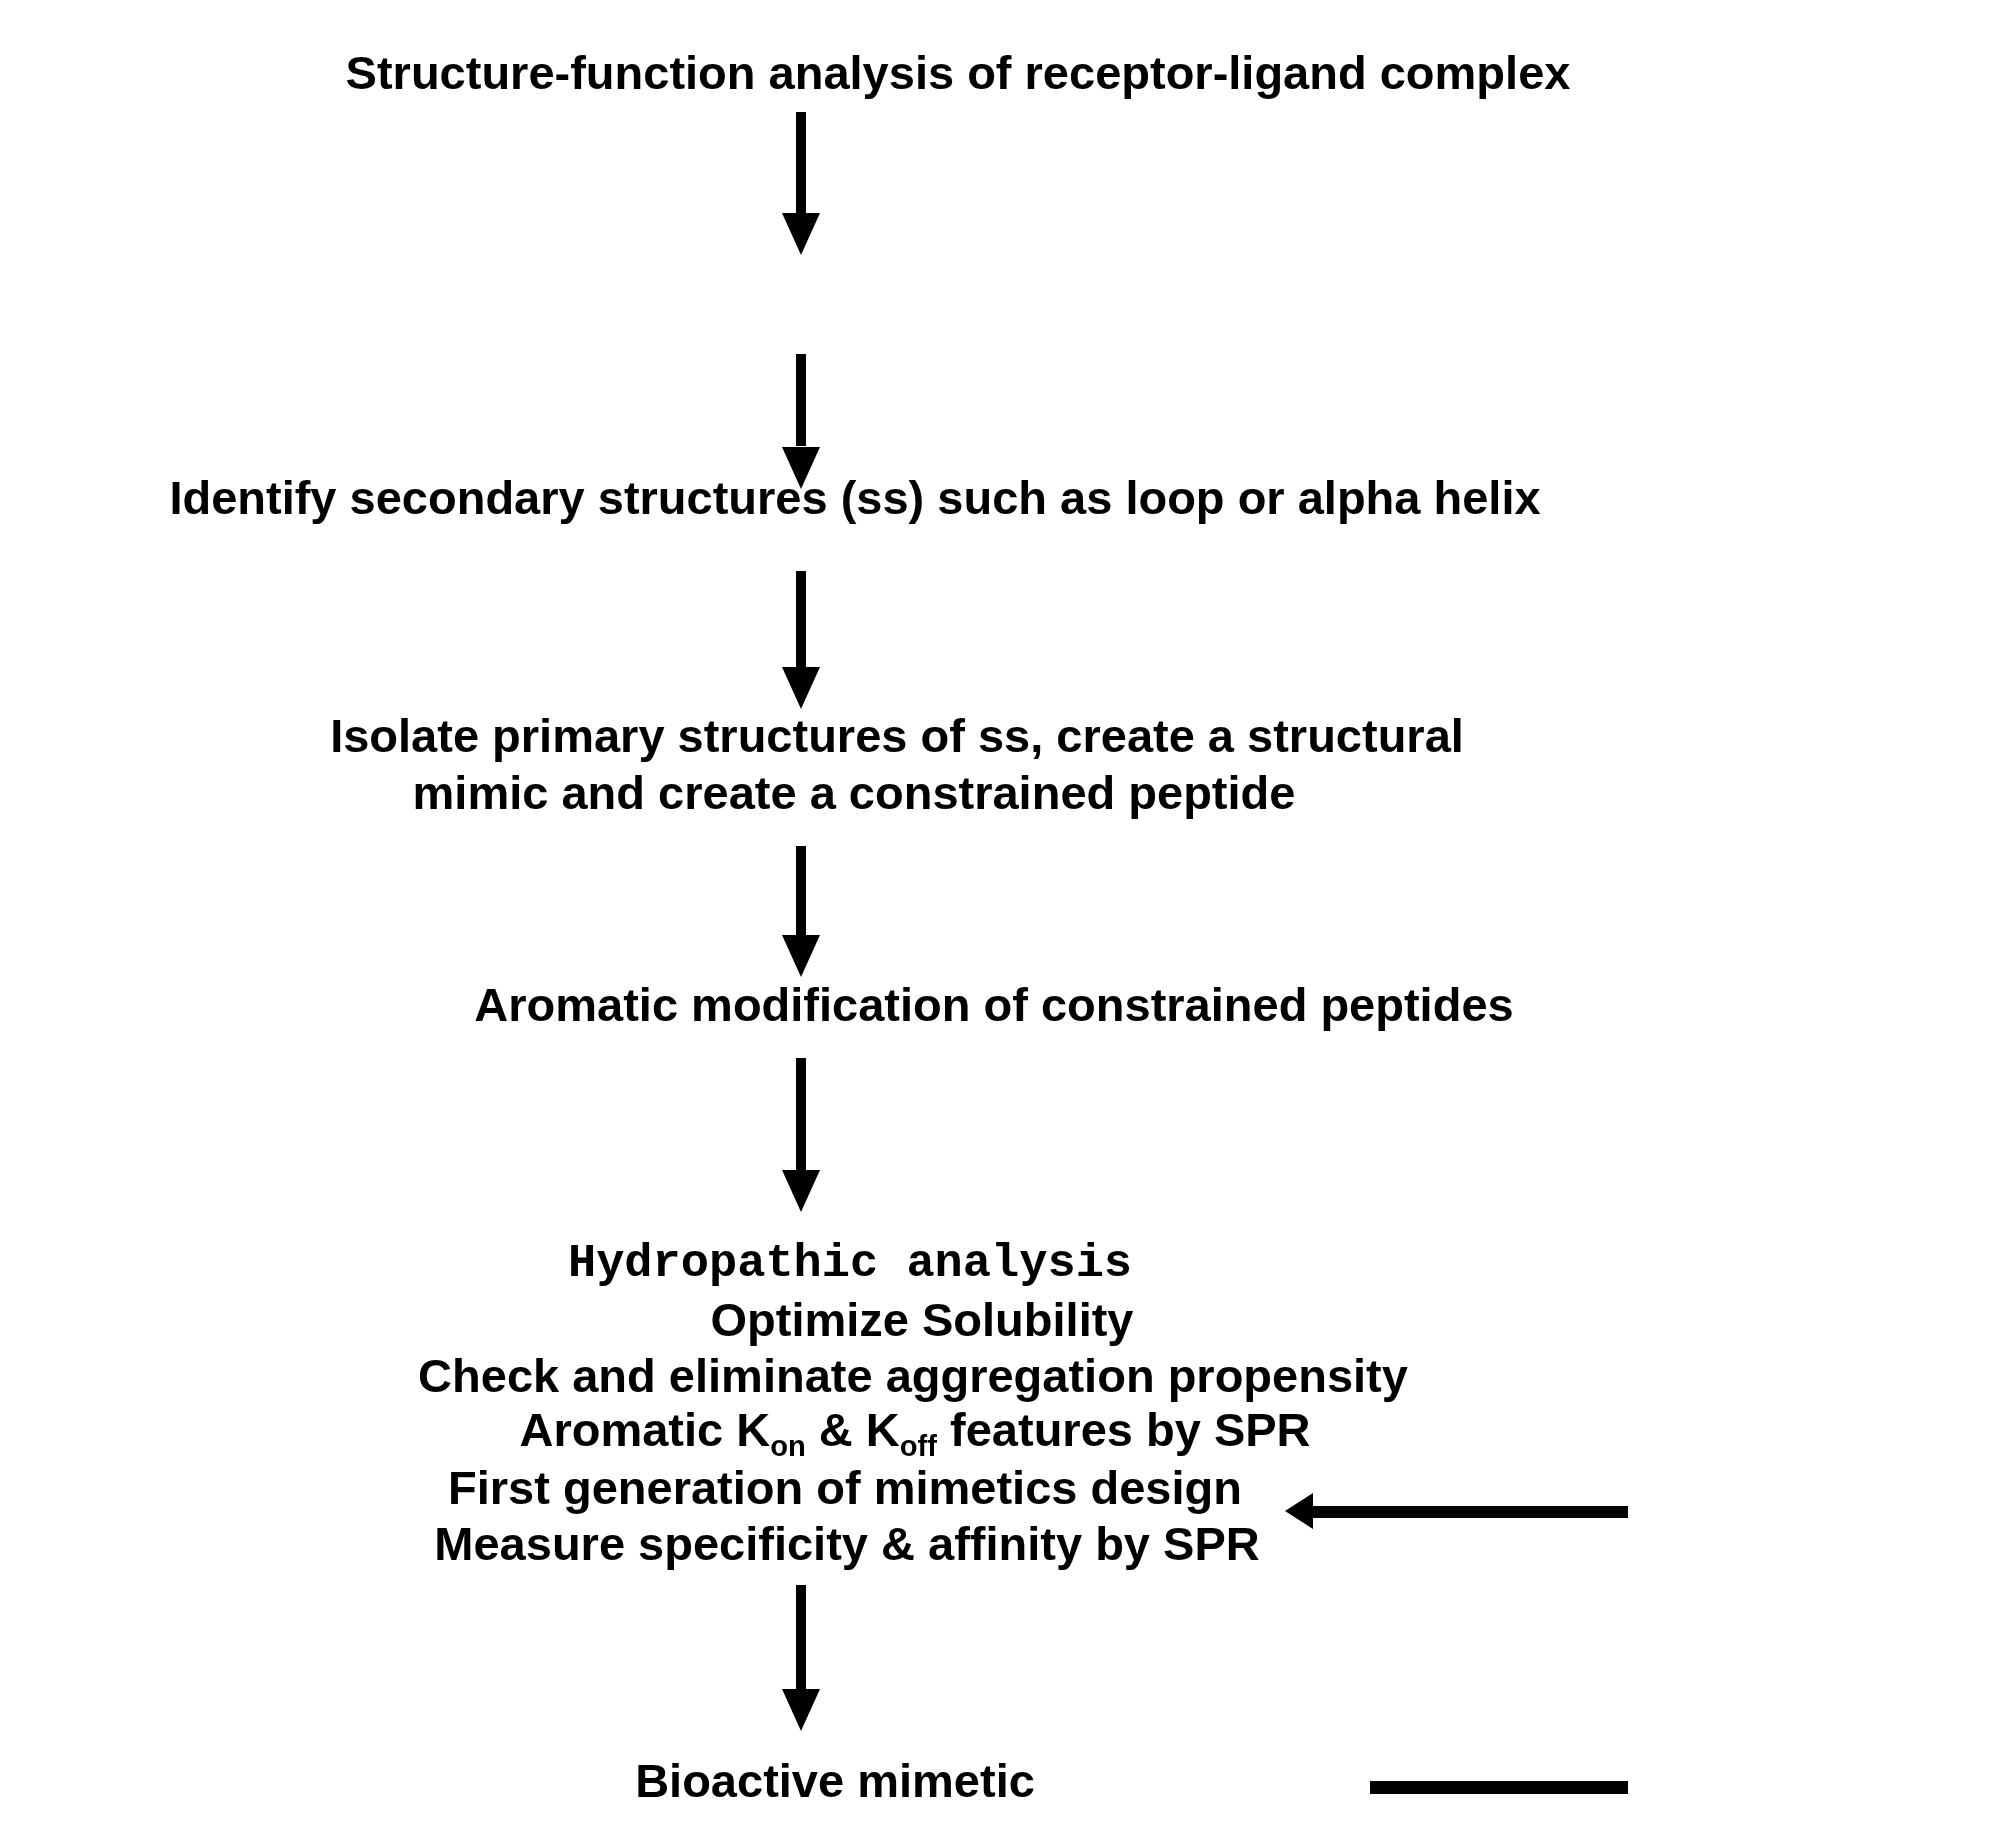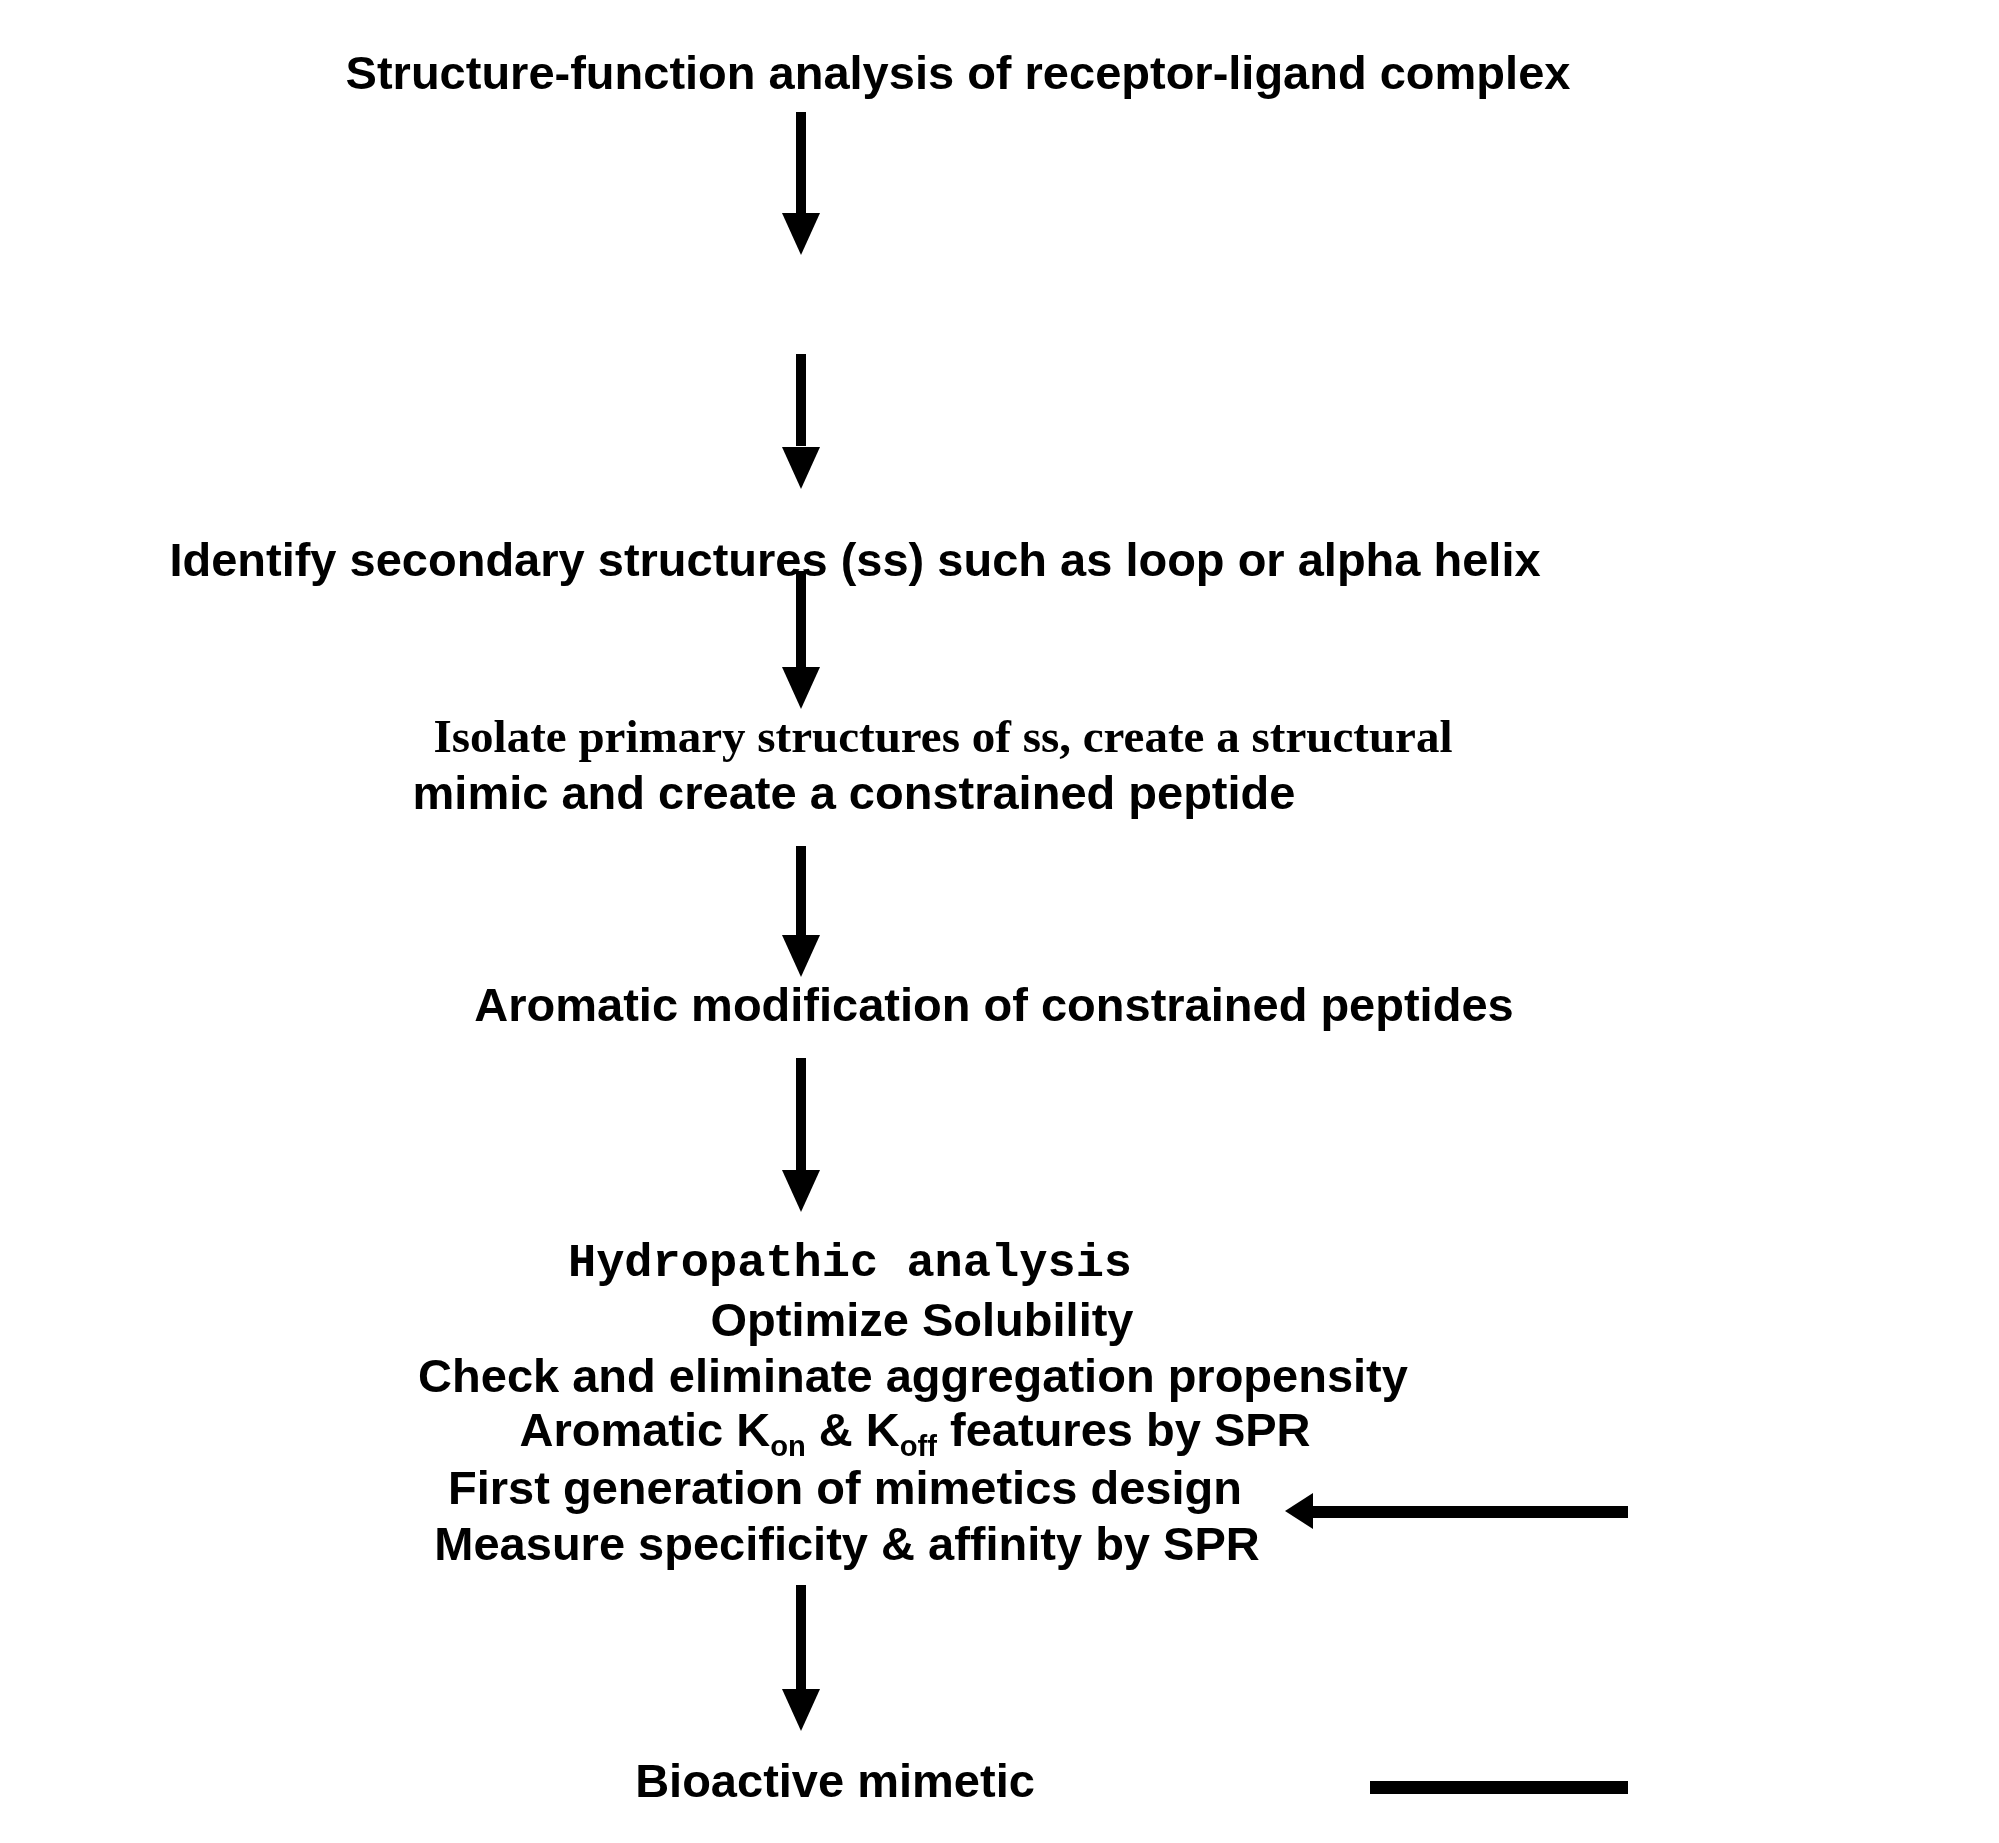--- a/index.html
+++ b/index.html
@@ -39,29 +39,29 @@
     <div class="stem" style="left:796px; top:112px; height:101px;"></div>
     <div class="head-down" style="left:782px; top:213px;"></div>
   </div>
 
 
   <div>
     <div class="stem" style="left:796px; top:354px; height:92px;"></div>
     <div class="head-down" style="left:782px; top:447px;"></div>
   </div>
 
-  <div class="t" style="left:855px; top:560px;">Identify secondary structures (ss) such as loop or alpha helix</div>
+  <div class="t" style="left:855px; top:498px;">Identify secondary structures (ss) such as loop or alpha helix</div>
 
   <div>
     <div class="stem" style="left:796px; top:571px; height:96px;"></div>
     <div class="head-down" style="left:782px; top:667px;"></div>
   </div>
 
   <div>
-    <div class="t" style="left:943px; top:736px;font-family:Liberation Serif, serif;">Isolate primary structures of ss, create a structural</div>
+    <div class="t" style="left:897px; top:736px;">Isolate primary structures of ss, create a structural</div>
     <div class="t" style="left:854px; top:793px;">mimic and create a constrained peptide</div>
   </div>
 
   <div>
     <div class="stem" style="left:796px; top:846px; height:89px;"></div>
     <div class="head-down" style="left:782px; top:935px;"></div>
   </div>
 
   <div class="t" style="left:994px; top:1005px;">Aromatic modification of constrained peptides</div>
 

